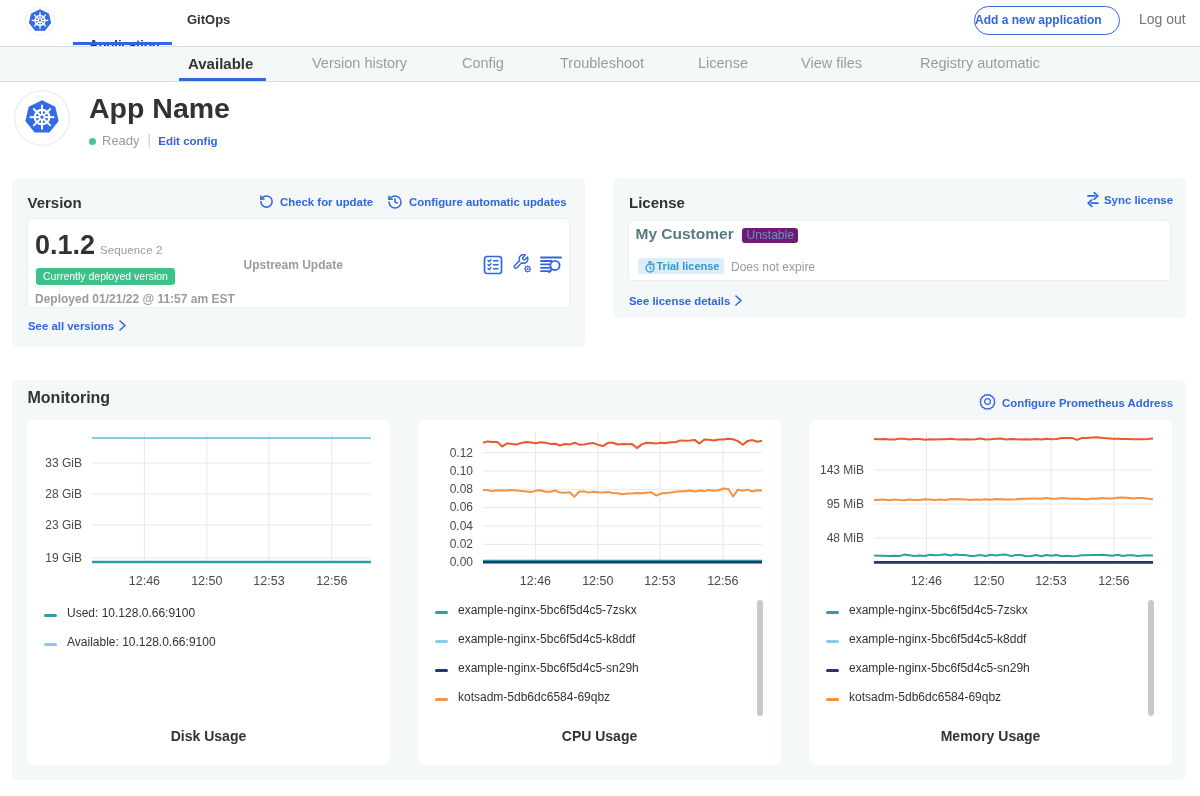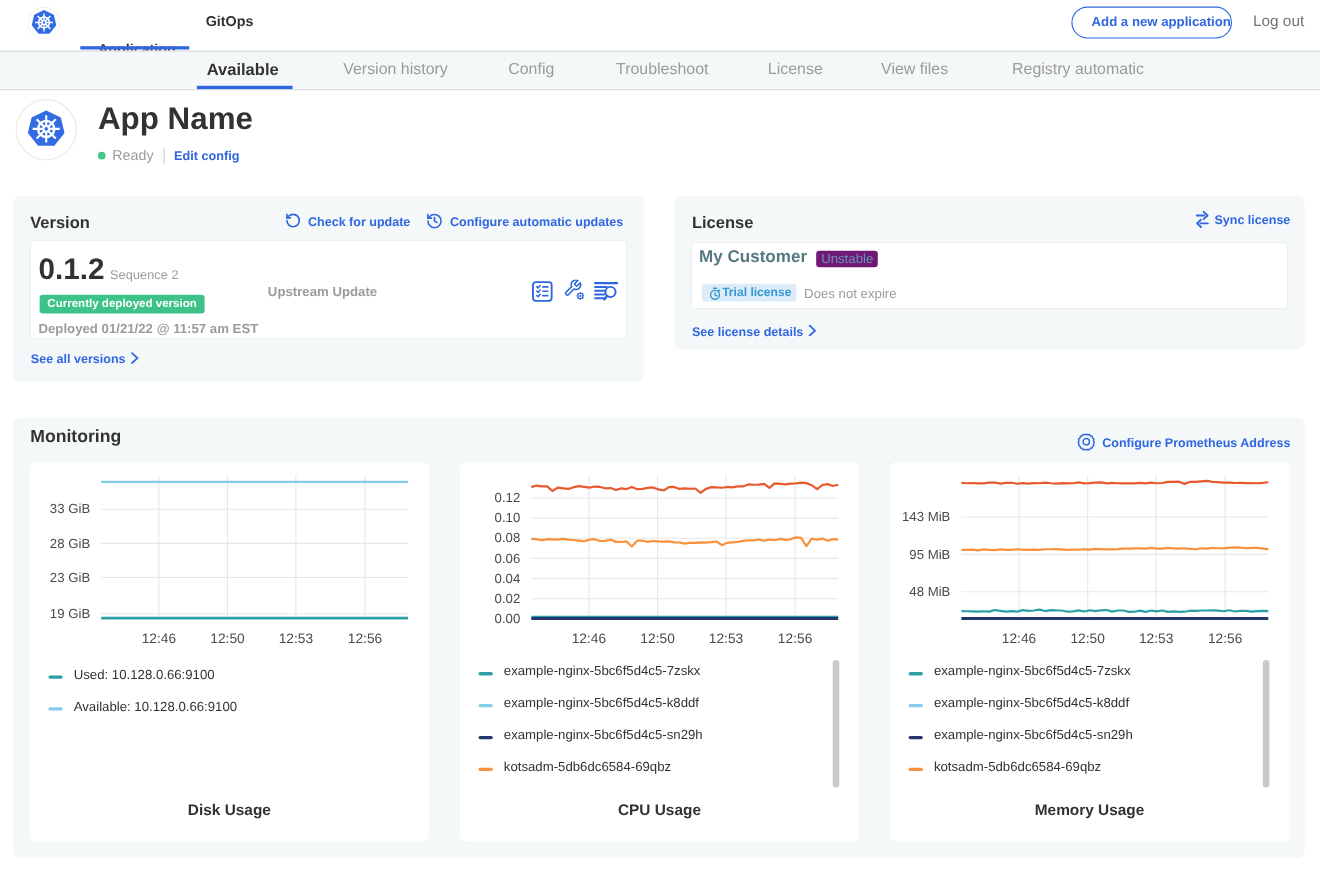--- a/index.html
+++ b/index.html
@@ -11,38 +11,38 @@
 .blue { color:#3066e0; }
 .link { color:#3066e0; font-weight:700; font-size:11.4px; white-space:nowrap; }
 .gray { color:#9b9b9b; }
 
 
 .topnav { position:absolute; left:0; top:0; width:1200px; height:46px; background:#fff; }
 .navtab { position:absolute; top:0; height:46px; line-height:39px; font-size:13px; font-weight:700; color:#323232; }
 .nav-underline { position:absolute; background:#3066e0; height:3px; }
 .addapp { position:absolute; left:974px; top:6px; width:146px; height:29px;
   border:1.5px solid #3066e0; border-radius:14.5px; color:#3066e0; font-weight:700;
-  font-size:12px; text-align:right; line-height:26px; background:#fff; }
+  font-size:12px; text-align:left; line-height:26px; background:#fff; }
 .logout { position:absolute; left:1139px; top:11px; font-size:14px; color:#737373; }
 
 
 .subnav { position:absolute; left:0; top:46px; width:1200px; height:36px; background:#f5f8f9;
   border-top:1px solid #d8dbde; border-bottom:1px solid #d8dbde; }
 .subtab { position:absolute; top:0; height:34px; line-height:33px; font-size:14.5px; color:#9b9b9b; }
 .subtab.active { color:#323232; font-weight:700; font-size:15px; }
 
 
 .appname { position:absolute; left:89px; top:93.8px; font-size:28.5px; font-weight:700; color:#323232; line-height:1; }
 .statusrow { position:absolute; left:89px; top:133px; height:16px; font-size:13px; color:#9b9b9b; line-height:15px; }
 
 
 .panel { position:absolute; background:#f4f8f9; border-radius:6px; }
 .panel-title { position:absolute; font-size:15px; font-weight:700; color:#323232; line-height:1; }
 .whitebox { position:absolute; background:#fff; border-radius:4px; border:1px solid #edf0f2; }
-.badge-green { position:absolute; background:#3dc389; color:#fff; font-weight:700;
+.badge-green { position:absolute; background:#3dc389; color:#fff; font-weight:400;
   font-size:10.5px; border-radius:3px; padding:0 7px; height:16.5px; line-height:16.5px; }
 .chartcard { position:absolute; width:363px; height:345px; background:#fff; border-radius:6px; top:40px; }
 .charttitle { position:absolute; width:100%; text-align:center; top:307.5px; font-size:14px;
   font-weight:700; color:#323232; line-height:1.2; }
 .lrow { position:absolute; left:16px; height:16px; }
 .ldash { position:absolute; left:1px; top:6.5px; width:13px; height:3px; border-radius:1.5px; }
 .ltext { position:absolute; left:24px; top:0; font-size:12px; color:#323232; white-space:nowrap; line-height:13px; }
 .scrollbar { position:absolute; left:339px; top:180px; width:6px; height:116px;
   background:#c6cacd; border-radius:3px; }
 svg text { font-family:"Liberation Sans", sans-serif; }

